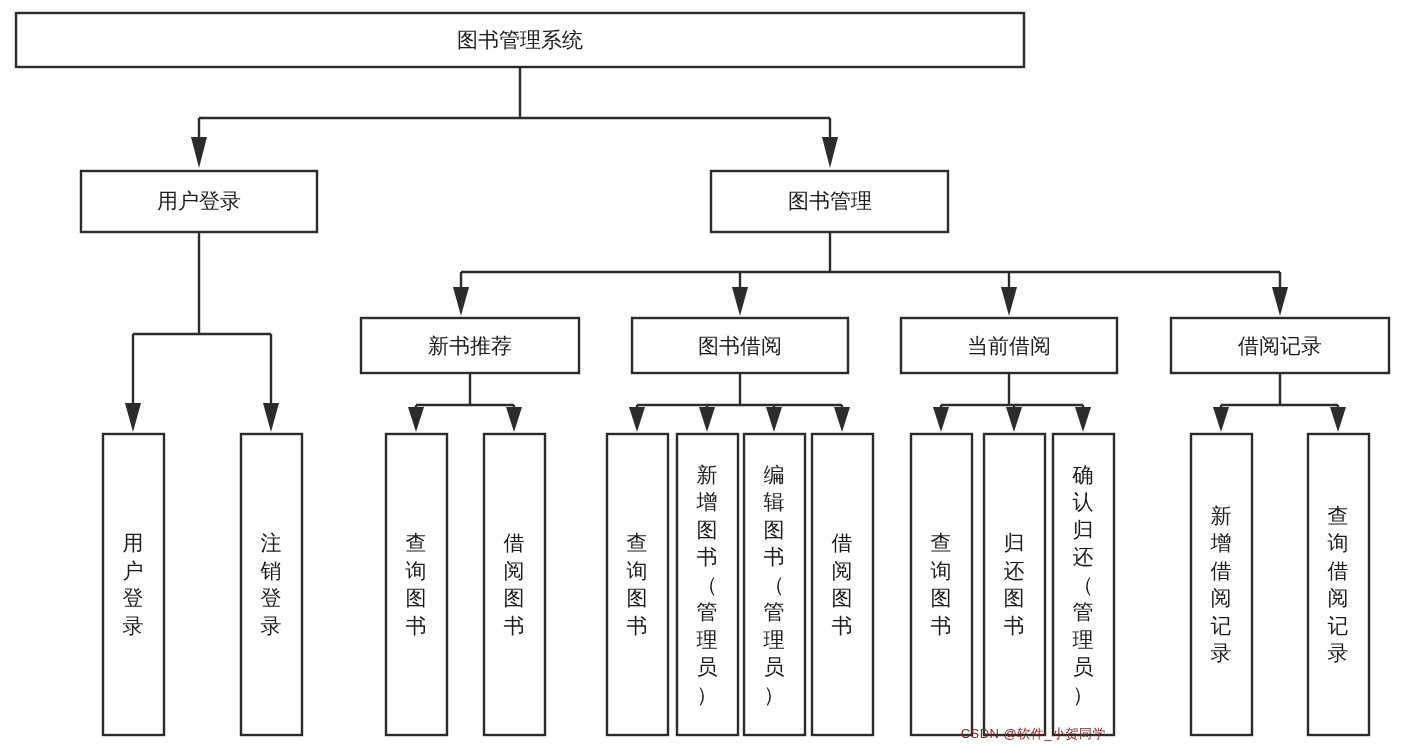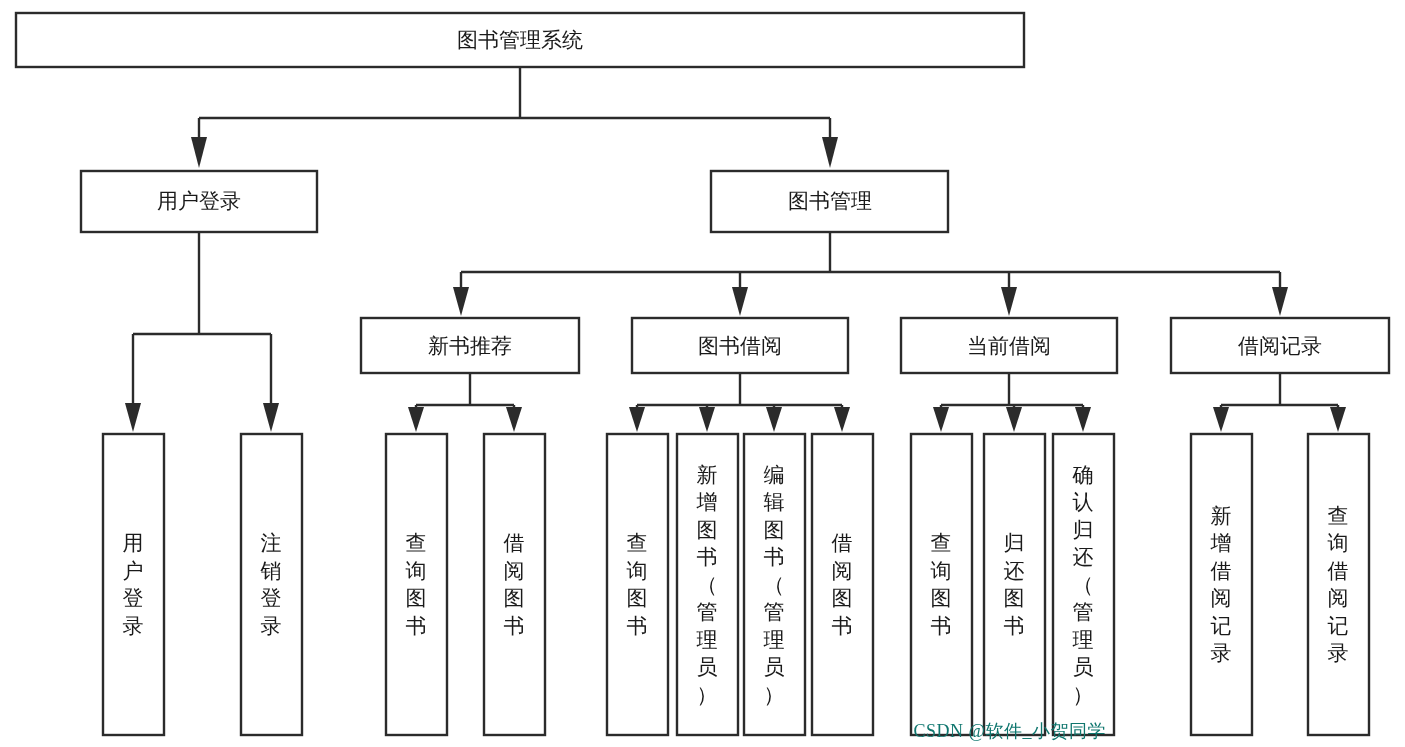--- a/index.html
+++ b/index.html
@@ -53,23 +53,23 @@
   .node-label-v {
     fill: #1a1a1a;
     font-family: "DejaVu Sans", "Liberation Sans", sans-serif;
     font-size: 21px;
     text-anchor: middle;
   }
   .watermark {
     position: absolute;
     right: 10px;
     bottom: 4px;
-    font-family: Liberation Serif, serif;
-    font-size: 18px;
-    color: #0f766e;
+    font-family: Liberation Sans, sans-serif;
+    font-size: 13px;
+    color: #7f1d1d;
     letter-spacing: 0.5px;
     white-space: nowrap;
     user-select: none;
   }
 </style>
 </head>
 <body>
 
 <div id="diagram-root">
 

